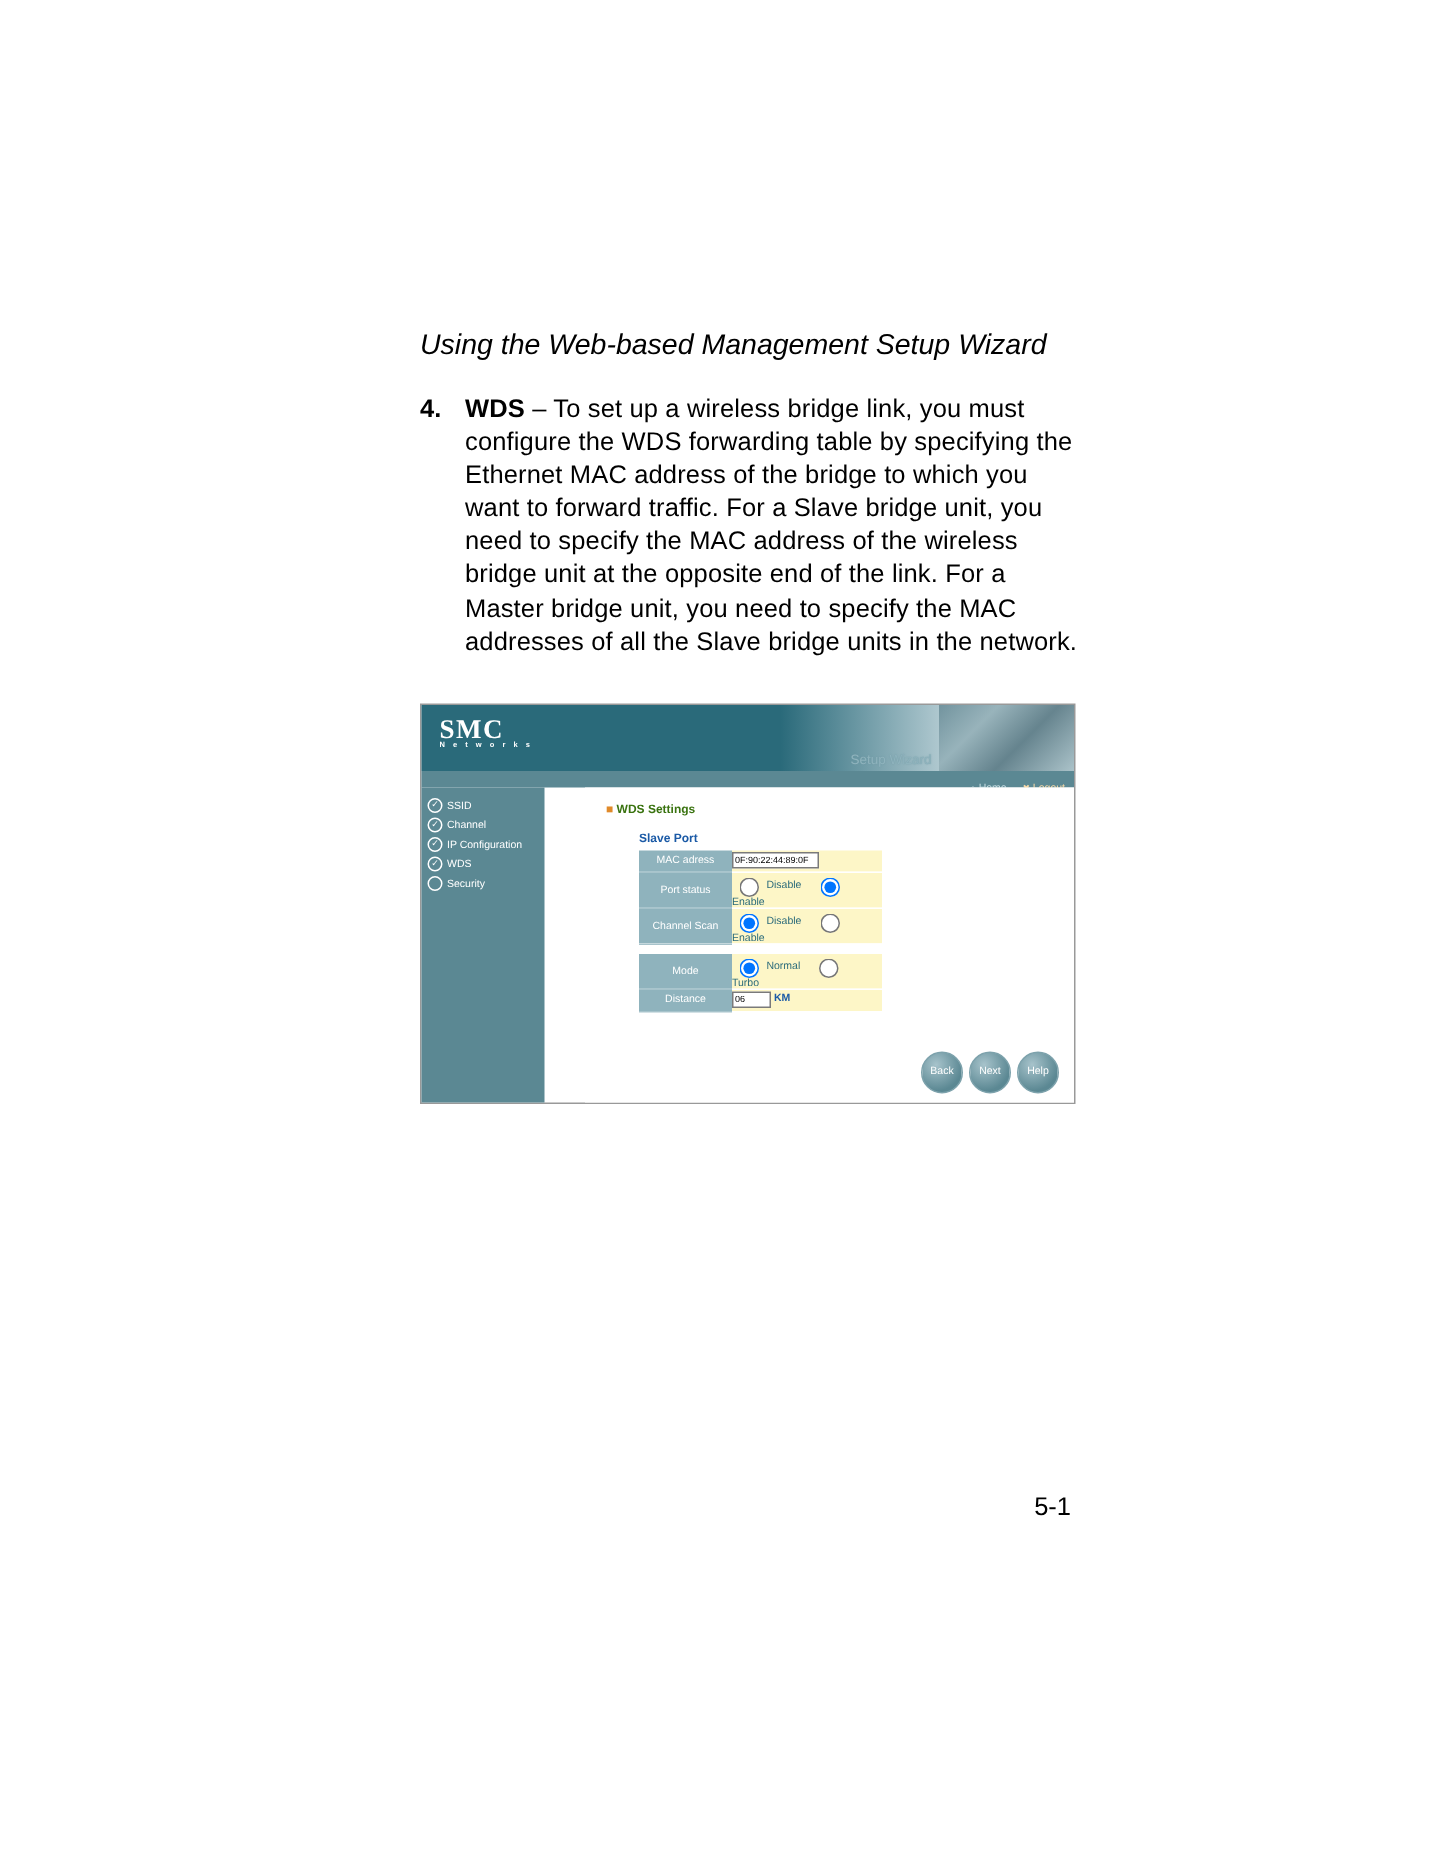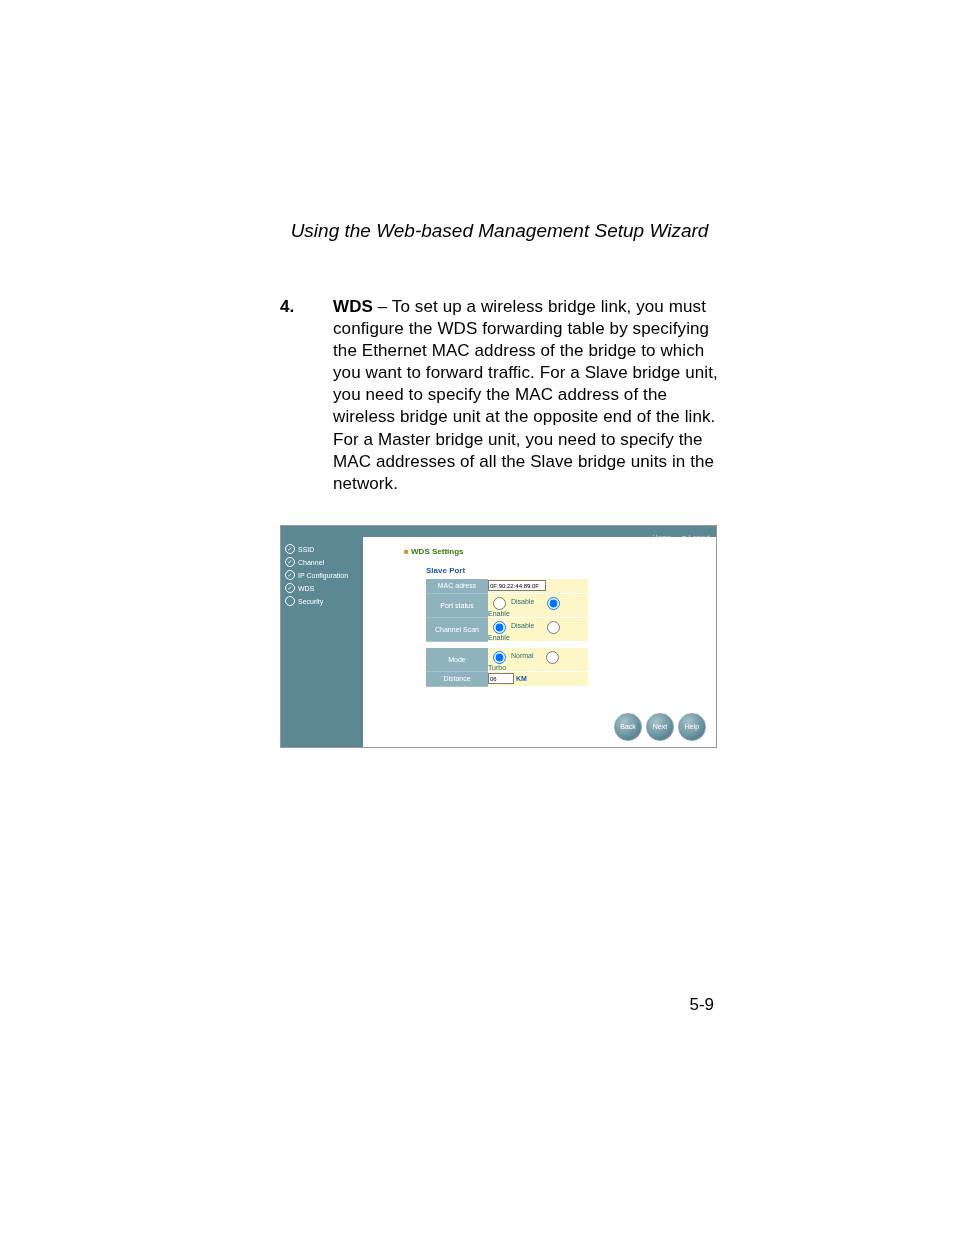--- a/index.html
+++ b/index.html
@@ -13,36 +13,36 @@
   .page {
     box-sizing: border-box;
     width: 954px;
     padding: 220px 235px 0 280px;
     position: relative;
     min-height: 1235px;
   }
   .header-title {
     font-style: italic;
     font-size: 19px;
-    text-align: center;
-    margin-bottom: 54px;
+    text-align: left;
+    margin-bottom: 20px;
   }
   .step-row {
     display: flex;
     font-size: 17px;
     line-height: 1.3;
     margin-bottom: 30px;
     letter-spacing: 0.1px;
   }
   .step-num {
     font-weight: bold;
     width: 30px;
     flex: 0 0 30px;
   }
-  .step-body { flex: 1; margin-left: 23px; }
+  .step-body { flex: 1; }
   .step-body b { font-weight: bold; }
 
   
   .shot {
     width: 435px;
     border: 1px solid #999;
     font-family: Verdana, Arial, sans-serif;
   }
   .shot-banner {
     height: 44px;
@@ -136,20 +136,28 @@
   <div class="header-title">Using the Web-based Management Setup Wizard</div>
 
   <div class="step-row">
     <div class="step-num">4.</div>
     <div class="step-body">
       <b>WDS</b><span> – To set up a wireless bridge link, you must configure the WDS forwarding table by specifying the Ethernet MAC address of the bridge to which you want to forward traffic. For a Slave bridge unit, you need to specify the MAC address of the wireless bridge unit at the opposite end of the link. For a Master bridge unit, you need to specify the MAC addresses of all the Slave bridge units in the network.</span>
     </div>
   </div>
 
   <div class="shot">
+    <div class="shot-banner">
+      <div class="shot-logo">
+        <span>SMC</span>
+        <small>N e t w o r k s</small>
+      </div>
+      <div class="shot-banner-photo"></div>
+      <div class="shot-banner-title">Setup Wizard</div>
+    </div>
     <div class="shot-crumbrow">
       <a href="#"><span class="ico">⌂</span> <span>Home</span></a>
       <a href="#" class="logout"><span class="ico">✖</span> <span>Logout</span></a>
     </div>
     <div class="shot-body">
       <div class="shot-sidebar">
         <div class="sb-item">
             <span class="sb-bullet checked"></span>
             <span>SSID</span>
           </div>
@@ -217,14 +225,14 @@
 
         <div class="shot-buttons">
           <div class="circ-btn">Back</div>
           <div class="circ-btn">Next</div>
           <div class="circ-btn">Help</div>
         </div>
       </div>
     </div>
   </div>
 
-  <div class="page-number">5-9</div>
+  <div class="page-number">5-1</div>
 </div>
 
 </body></html>

